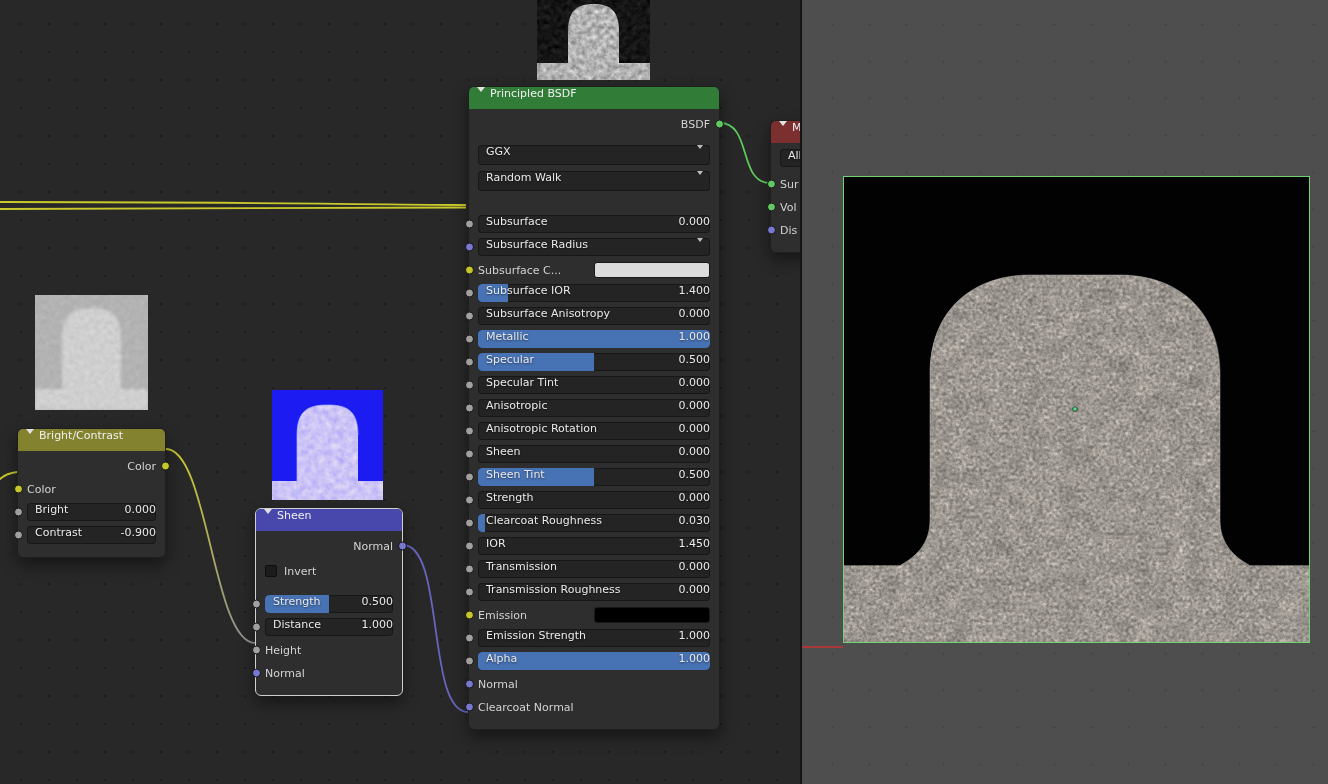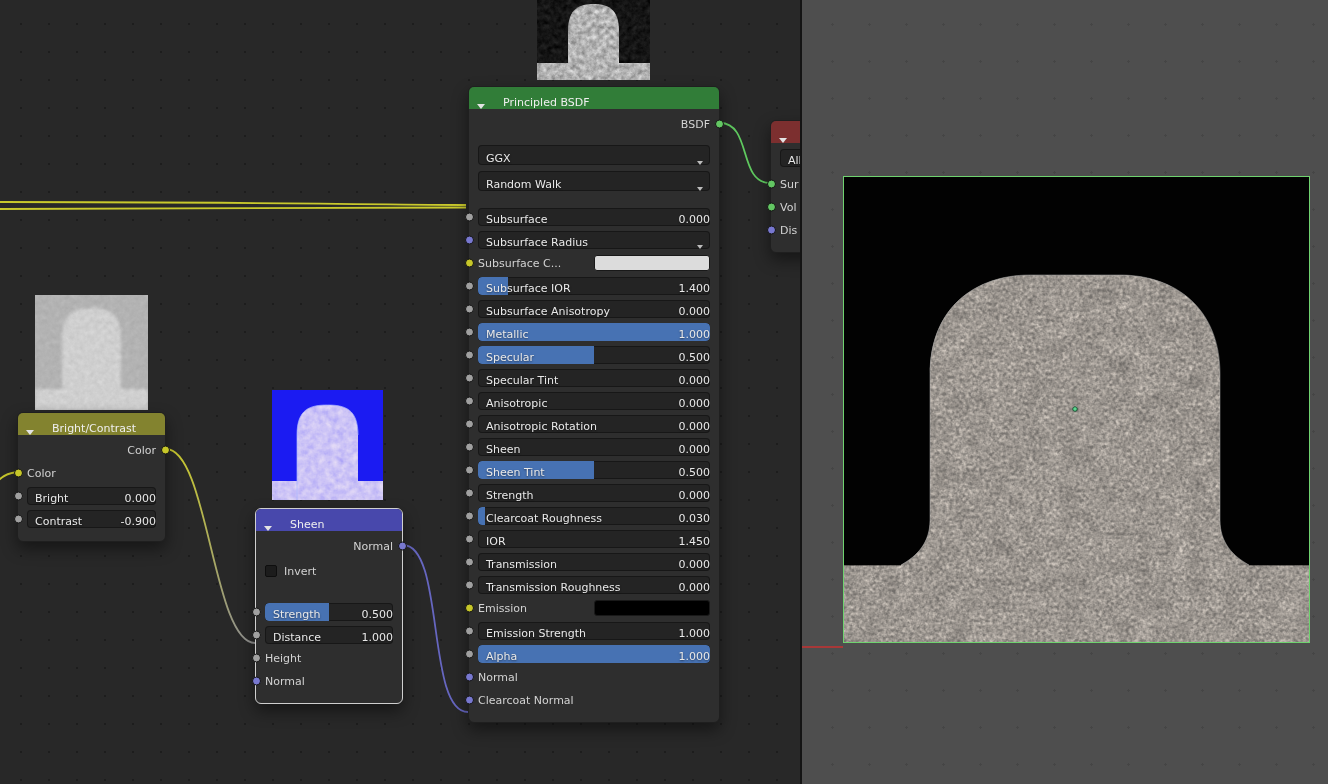--- a/index.html
+++ b/index.html
@@ -24,32 +24,32 @@
 
   
   .preview{position:absolute;z-index:1;}
   .wires{position:absolute;left:0;top:0;z-index:1;pointer-events:none;}
   .wires path{fill:none;stroke-width:1.8px;}
 
   
   .node{position:absolute;z-index:2;background:#2e2e2e;border:1px solid #1f1f1f;border-radius:6px;
     box-shadow:0 7px 16px rgba(0,0,0,.45);}
   .node.selected{border-color:#cfcfcf;}
-  .nheader{height:22px;display:flex;align-items:flex-end;gap:18px;padding:0 8px;
+  .nheader{height:22px;display:flex;align-items:flex-start;gap:5px;padding:0 8px;
     border-radius:5px 5px 0 0;color:#efefef;}
   .ntitle{white-space:nowrap;overflow:hidden;}
   .nbody{padding:6px 0 8px 0;}
   .nrow{position:relative;height:18px;margin:0 9px 5px 9px;display:flex;align-items:center;}
   .nrow.h20{height:20px;}
-  .nrow.mb6{margin-bottom:6px}.nrow.mb7{margin-bottom:17px}.nrow.mb8{margin-bottom:8px}.nrow.mb12{margin-bottom:12px}
-  .nrow.checkrow{height:16px;margin-top:8px;margin-bottom:24px;}
+  .nrow.mb6{margin-bottom:6px}.nrow.mb7{margin-bottom:24px}.nrow.mb8{margin-bottom:8px}.nrow.mb12{margin-bottom:12px}
+  .nrow.checkrow{height:16px;margin-top:8px;margin-bottom:16px;}
   .plain{color:#d2d2d2;white-space:nowrap;}
   .plain.right{margin-left:auto;}
   .plain.trunc{max-width:46%;overflow:hidden;text-overflow:ellipsis;}
-  .widget{position:relative;height:18px;flex:1;display:flex;align-items:flex-end;border-radius:4px;
+  .widget{position:relative;height:18px;flex:1;display:flex;align-items:flex-start;border-radius:4px;
     background:#242424;overflow:hidden;box-shadow:inset 0 0 0 1px rgba(0,0,0,.35);}
   .nrow.h20 .widget{height:20px;}
   .widget .wlabel{position:relative;z-index:1;padding-left:8px;color:#e9e9e9;white-space:nowrap;
     text-shadow:0 1px 2px rgba(0,0,0,.5);}
   .widget .wvalue{position:relative;z-index:1;margin-left:auto;color:#e9e9e9;
     text-shadow:0 1px 2px rgba(0,0,0,.5);}
   .widget .fill{position:absolute;left:0;top:0;bottom:0;background:var(--accent);border-radius:4px 0 0 4px;}
   .widget .fill.full{border-radius:4px;}
   .swatch{margin-left:auto;width:50%;height:16px;border-radius:3px;border:1px solid #191919;}
   .checkbox{width:12px;height:12px;border-radius:2px;background:#1c1c1c;border:1px solid #0e0e0e;
@@ -127,21 +127,21 @@
         </linearGradient>
       </defs>
       <path d="M0 202 C240 202 420 205 466 205" style="stroke:var(--wire-yellow)"></path>
       <path d="M0 209 C240 209 420 207.5 466 207.5" style="stroke:var(--wire-yellow)"></path>
       <path d="M17 472 C-16 476 -8 505 -10 560" style="stroke:var(--wire-yellow)"></path>
       <path d="M166 449 C208 449 213 643 255 643" stroke="url(#gradYG)"></path>
       <path d="M403 545 C445 545 426 712 468 712" style="stroke:var(--wire-vector)"></path>
       <path d="M720 123 C752 123 738 183 770 183" style="stroke:var(--wire-green)"></path>
     </svg>
 
-    <div class="node" style="left:17px;top:412px;width:149px">
+    <div class="node" style="left:17px;top:428px;width:149px">
       <div class="nheader" style="background:var(--header-color)">
         <span class="chev"></span>
         <span class="ntitle">Bright/Contrast</span>
       </div>
       <div class="nbody">
         <div class="nrow">
           <span class="plain right">Color</span>
           <span class="socket out s-color"></span>
         </div>
         <div>

